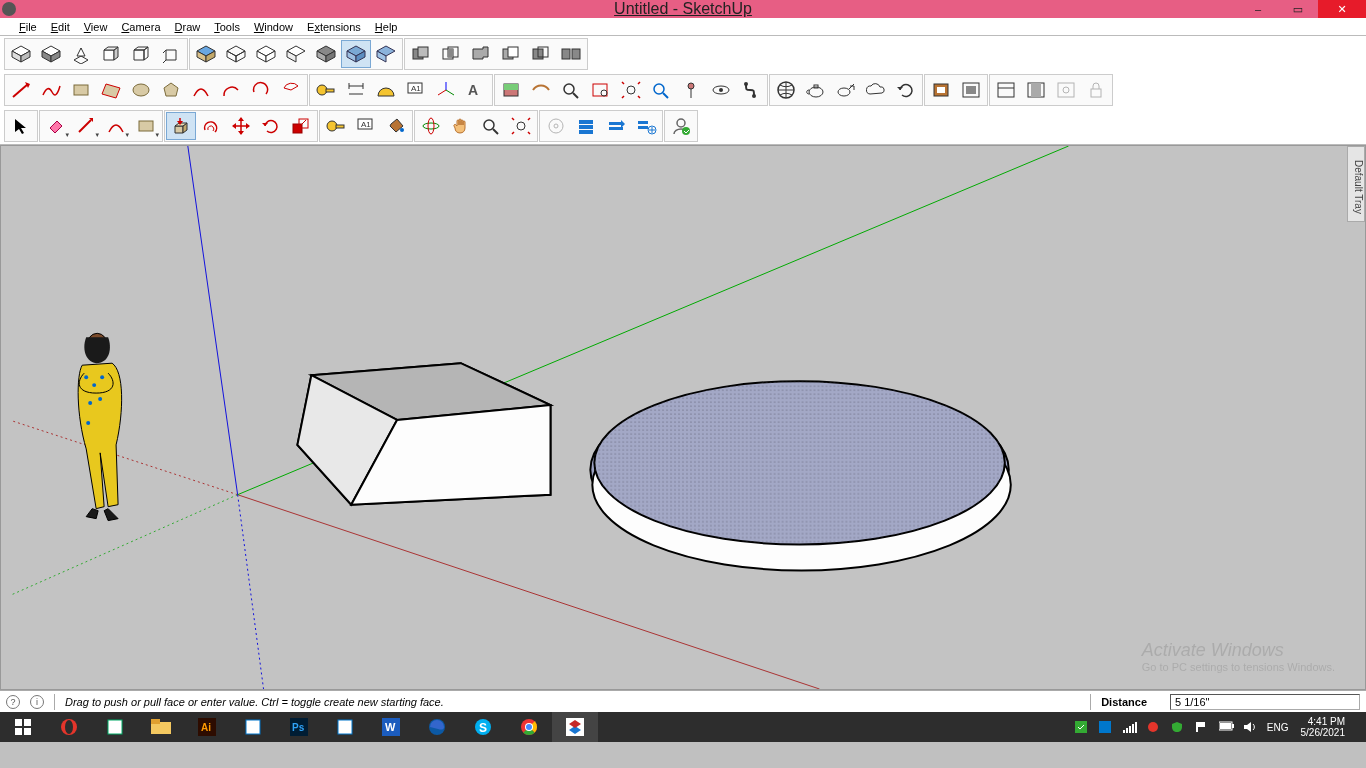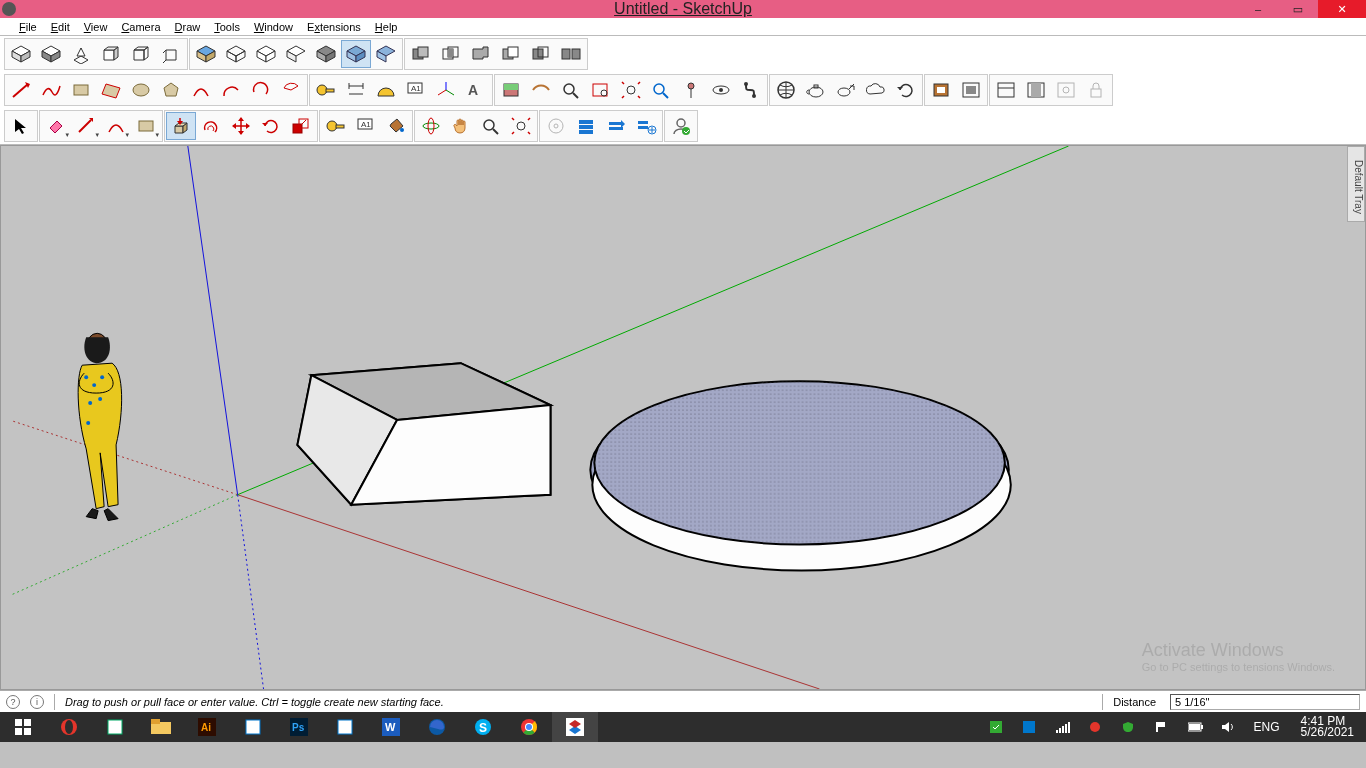--- a/index.html
+++ b/index.html
@@ -25,37 +25,37 @@
 .tool-btn { width: 30px; height: 28px; display:flex; align-items:center; justify-content:center; border: 1px solid transparent; position: relative; }
 .tool-btn.active { background: #cfe3f4; border: 1px solid #7aa8d4; }
 .tool-btn.dropdown::after { content:"▾"; font-size:7px; color:#444; position:absolute; right:1px; bottom:0; }
 .tool-btn.disabled { opacity: 0.35; }
 .tool-btn svg { pointer-events:none; }
 
 
 .viewport { position: relative; height: 545px; background: #c3c3c3; border: 1px solid #999; margin: 0; overflow:hidden; }
 .tray-tab { position:absolute; right:0; top:0; width:18px; height:76px; background:#e5e5e5; border:1px solid #aaa; writing-mode: vertical-rl; text-align:center; font-size:10px; padding-top:6px; color:#444; }
 .watermark { position:absolute; right:30px; bottom:16px; color:#999; font-size:11px; text-align:left; opacity:.55; }
-.watermark .wm-title { font-size:18px; }
+.watermark .wm-title { font-size:18px;font-style:italic; }
 
 
 .statusbar { height: 22px; background: #fff; border-top: 1px solid #aaa; display: flex; align-items: center; font-size: 11px; padding: 0 6px; gap: 10px; }
 .status-icon { width: 14px; height: 14px; border:1px solid #777; border-radius:50%; display:flex;align-items:center;justify-content:center; font-size:9px;color:#555;}
 .status-hint { flex: 0 0 auto; font-style: italic; }
 .vsep { width:1px; height:16px; background:#aaa; }
 .status-spacer { flex:1; }
-.status-label { margin-right: 4px; }
+.status-label { margin-right: 13px; font-weight: bold; }
 .status-value { width: 190px; height: 16px; border: 1px inset #aaa; padding: 0 4px; line-height:14px; background:#fff; }
 
 
 .taskbar { height: 30px; background: #2d2d2d; display:flex; align-items:center; }
 .task-btn { width:46px; height:30px; display:flex; align-items:center; justify-content:center; color:#5eead4; font-size:14px; }
 .task-btn.active { background:#444; }
-.tray { margin-left:auto; display:flex; align-items:center; gap:21px; padding-right:12px; color:#fff; font-size:12px; }
-.tray .clock { line-height:11px; }
+.tray { margin-left:auto; display:flex; align-items:center; gap:12px; padding-right:21px; color:#fff; font-size:10px; }
+.tray .clock { text-align:right; line-height:11px; }
 .tray-icon { width:12px; height:12px; display:inline-block; }
 
 </style>
 </head>
 <body>
 
 <div class="titlebar">
   <div class="app-icon"></div>
   <div class="title-text">Untitled - SketchUp</div>
   <div class="win-controls">

